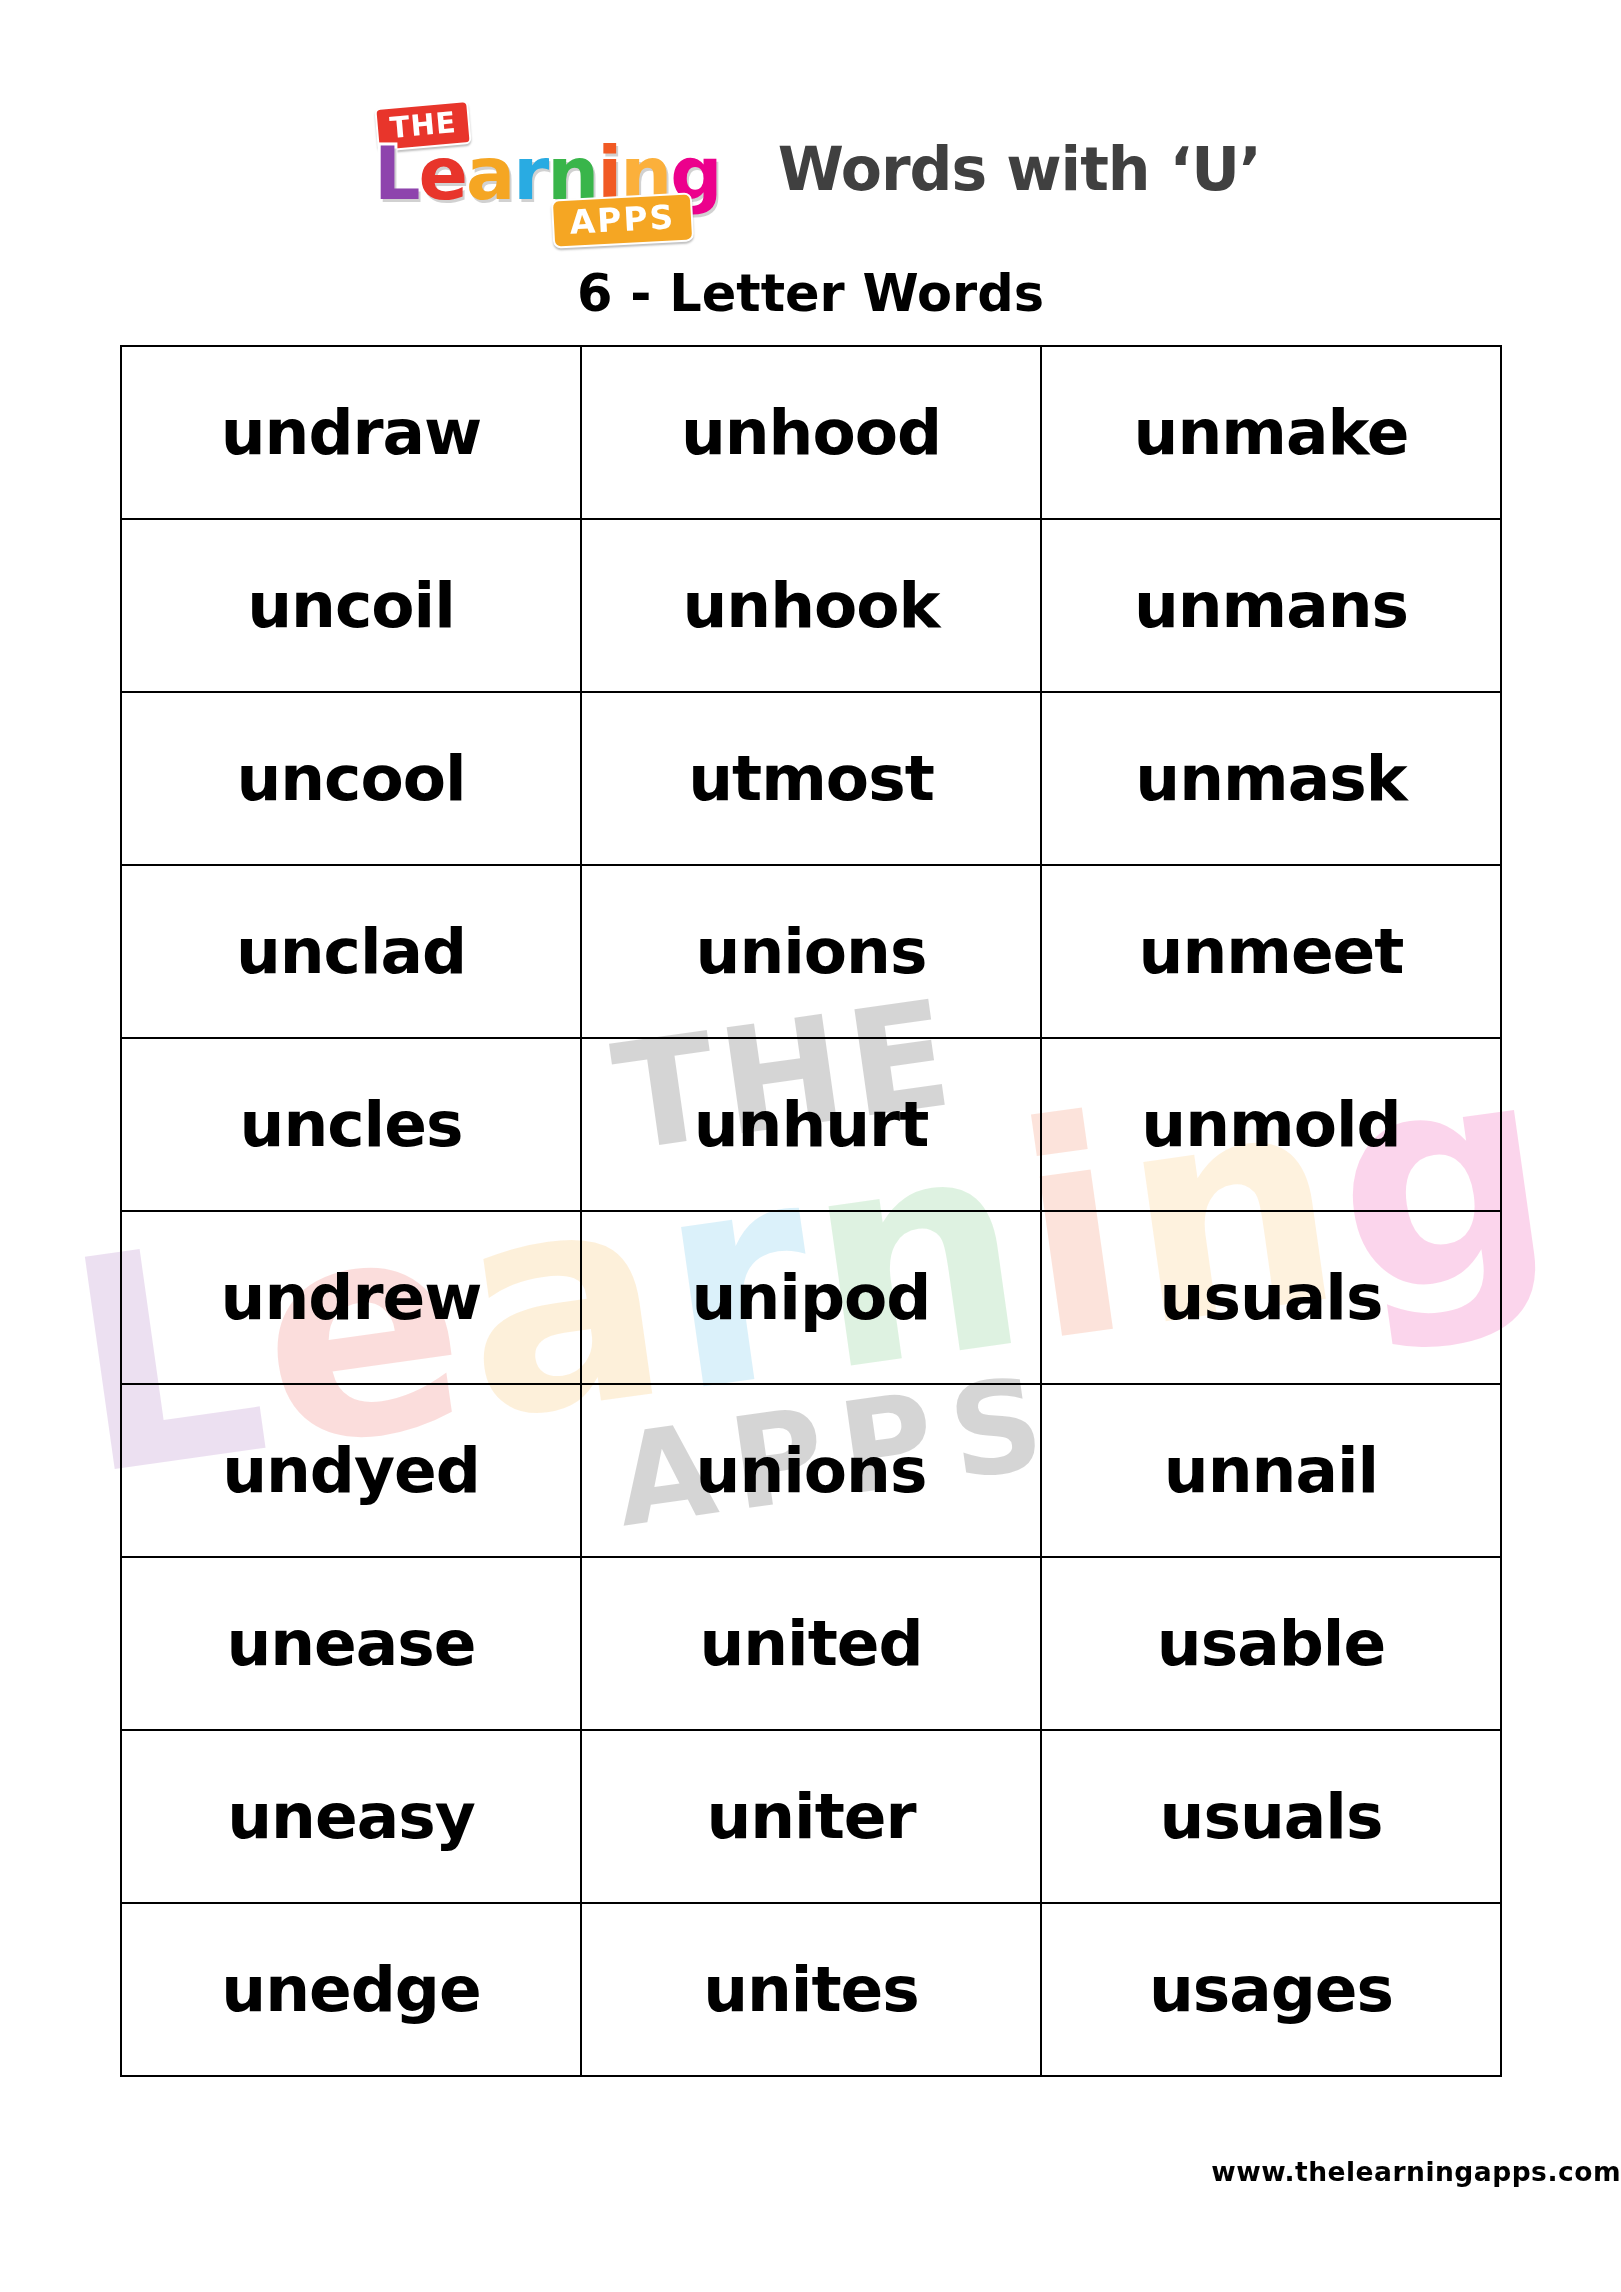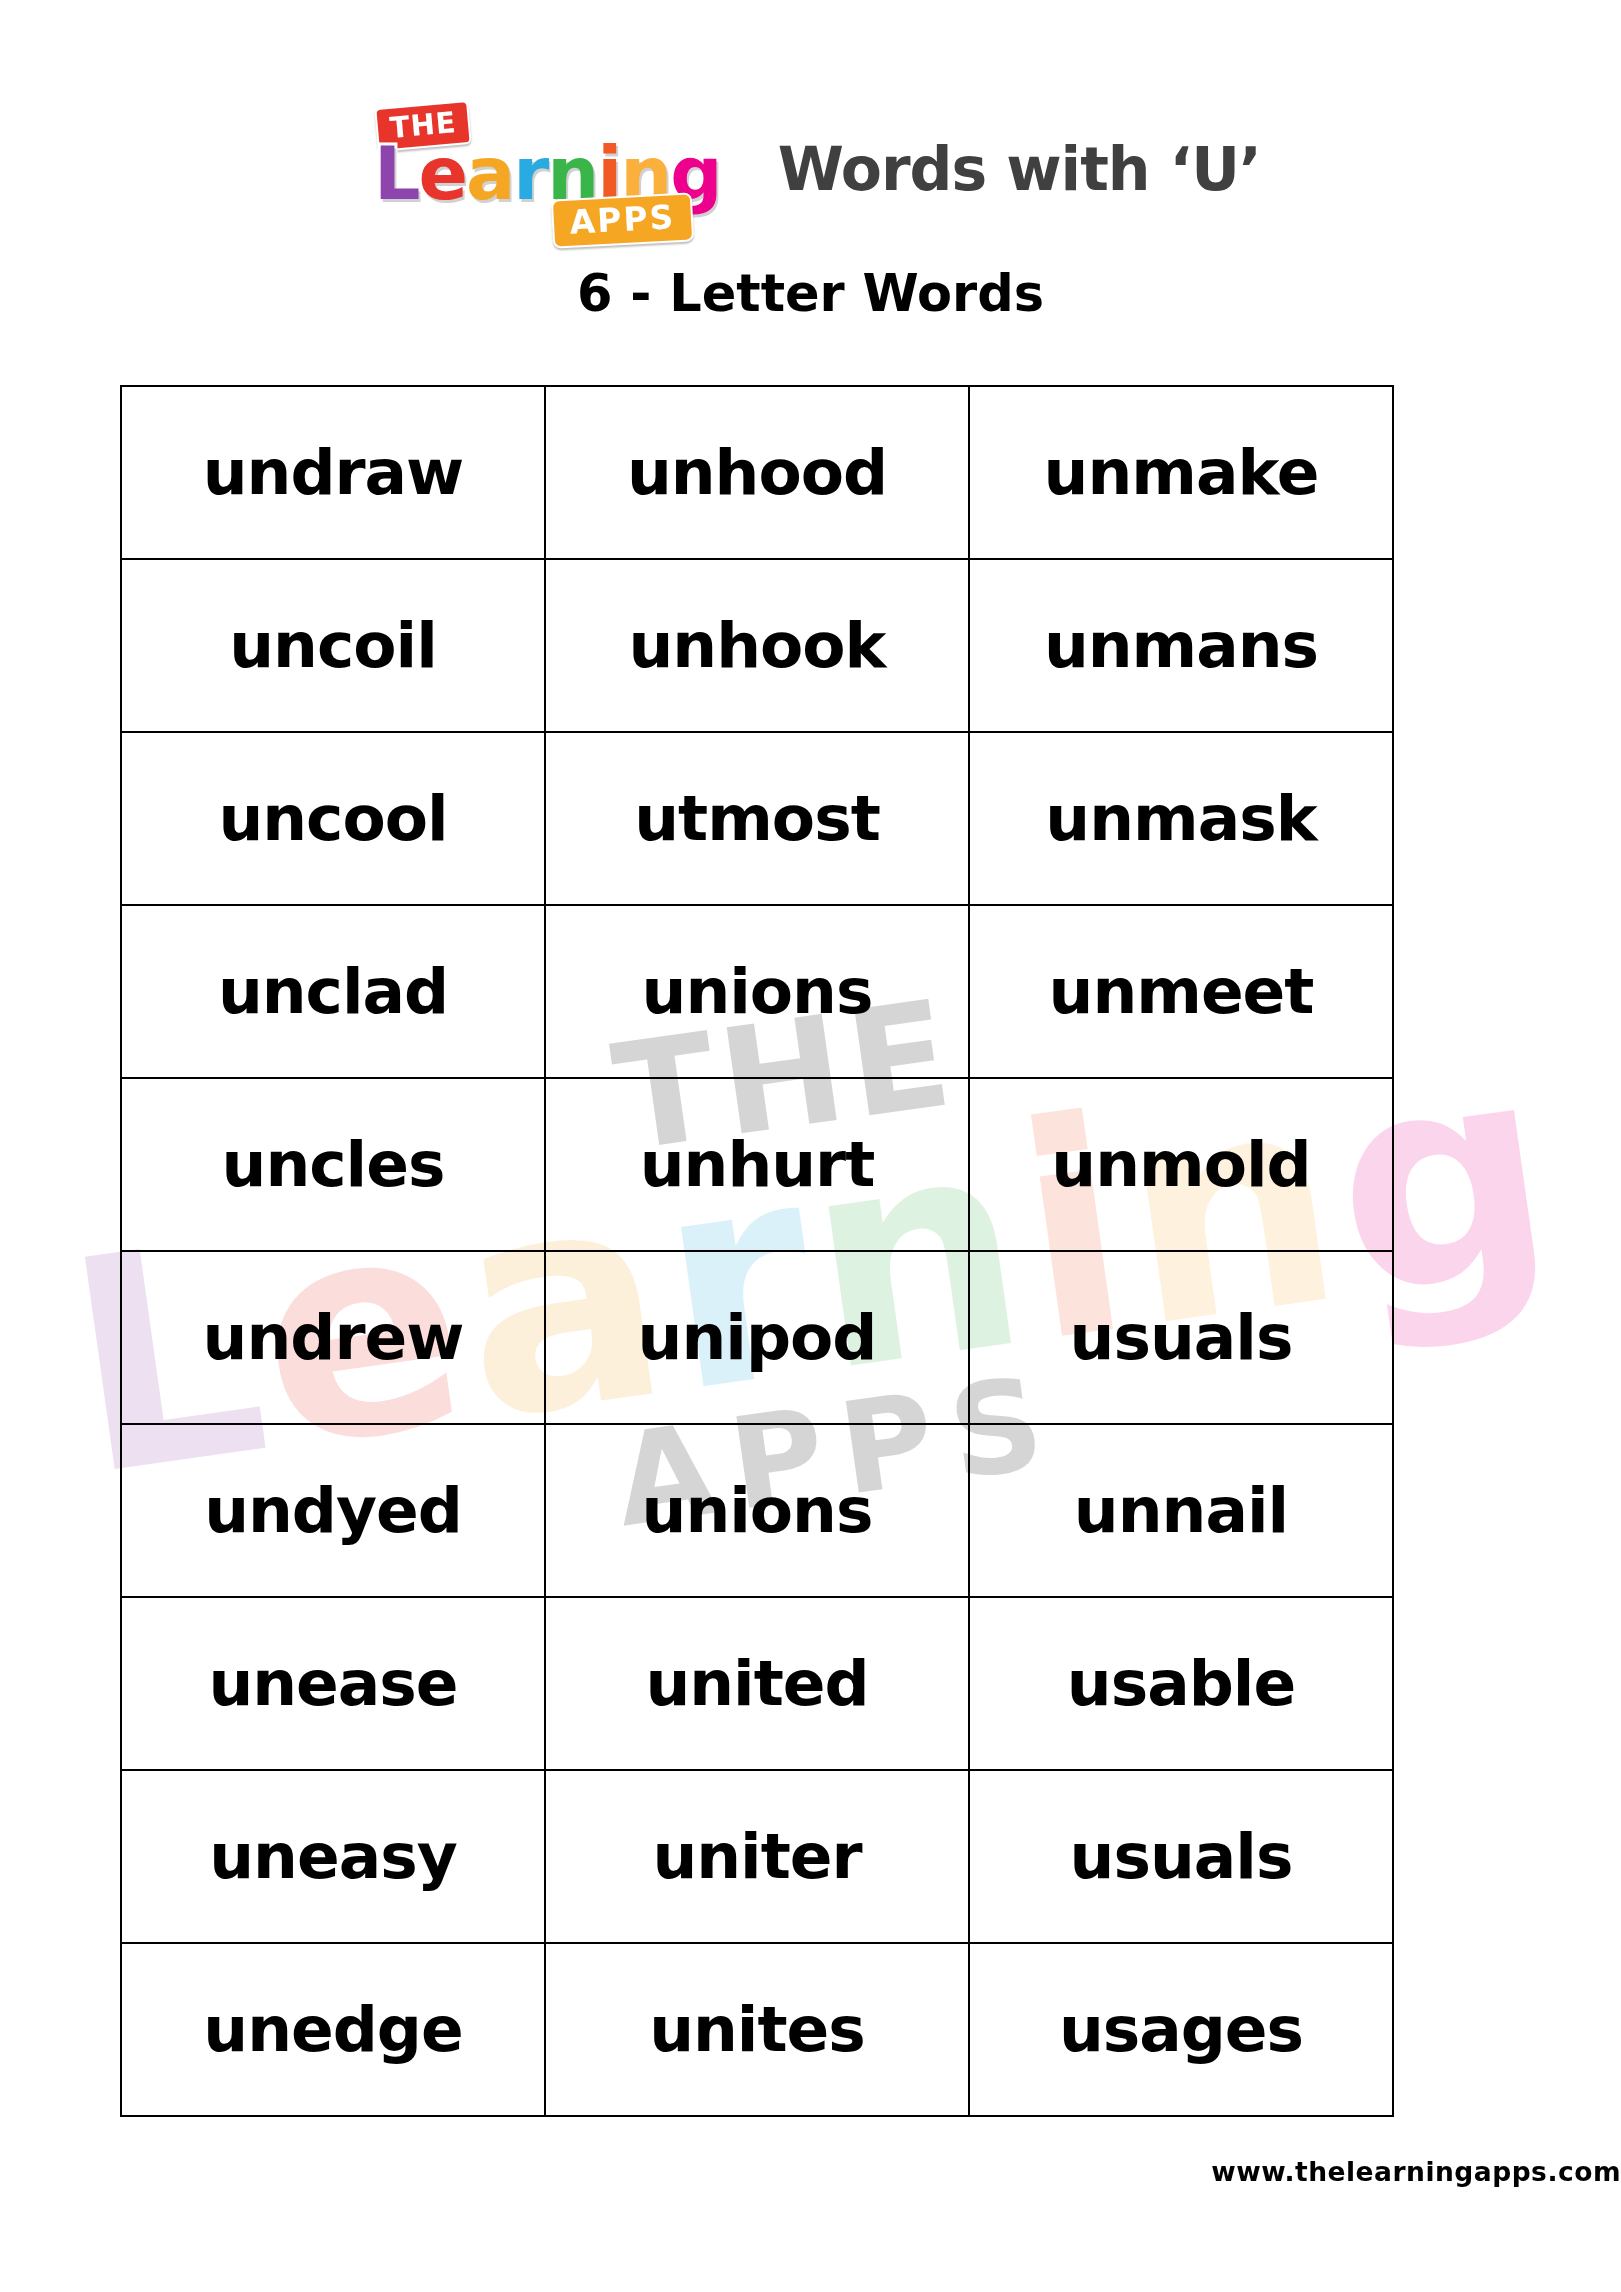--- a/index.html
+++ b/index.html
@@ -145,24 +145,23 @@
 
   
   .table-wrap {
     position: absolute;
     left: 120px;
     top: 345px;
     width: 1382px;
     z-index: 2;
   }
   table.words {
-    width: 1274px;
+    width: 1382px;
     border-collapse: collapse;
     table-layout: fixed;
-    margin-top: 40px;
   }
   table.words td {
     border: 2.9px solid #000000;
     height: 169px;
     text-align: center;
     vertical-align: middle;
     font-family: "DejaVu Sans", sans-serif;
     font-weight: bold;
     font-size: 63px;
     color: #000000;

